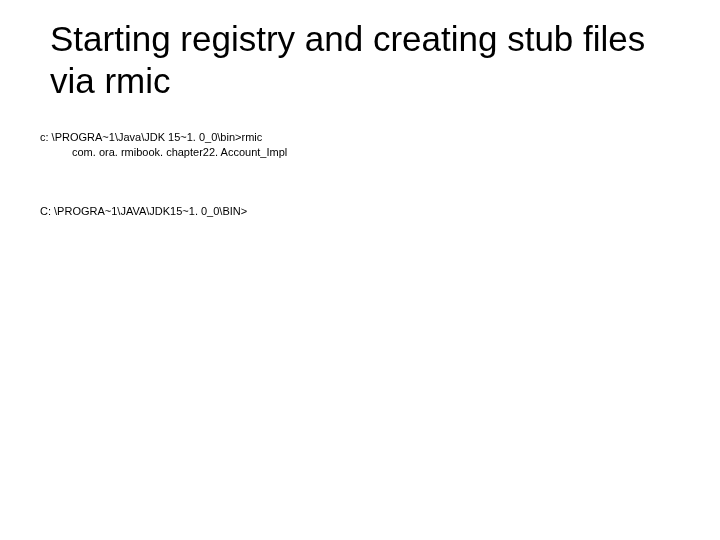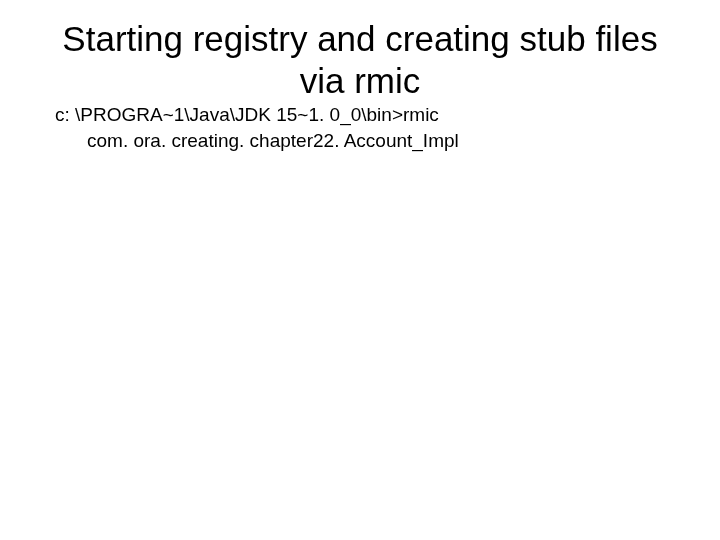--- a/index.html
+++ b/index.html
@@ -17,43 +17,44 @@
       overflow: hidden;
     }
     .slide {
       width: 100%;
       height: 100%;
       padding: 18px 40px 40px 40px;
     }
     .title {
       font-size: 35px;
       font-weight: normal;
-      text-align: center;
+      text-align: left;
       line-height: 1.2;
+      margin-bottom: 28px;
       padding: 0 10px;
     }
     .body-content {
-      font-size: 19px;
+      font-size: 11px;
       line-height: 1.35;
-      margin-left: 15px;
     }
     .line {
       margin-bottom: 0;
     }
     .indent {
       padding-left: 32px;
     }
     .spacer {
       height: 22px;
     }
   </style>
 </head>
 <body>
 
 <div class="slide">
   <h1 class="title">Starting registry and creating stub files via rmic</h1>
   <div class="body-content">
     <div class="line">c: \PROGRA~1\Java\JDK 15~1. 0_0\bin&gt;rmic</div>
-    <div class="line indent">com. ora. creating. chapter22. Account_Impl</div>
+    <div class="line indent">com. ora. rmibook. chapter22. Account_Impl</div>
     <div class="spacer"></div>
     <div class="spacer"></div>
+    <div class="line">C: \PROGRA~1\JAVA\JDK15~1. 0_0\BIN&gt;</div>
   </div>
 </div>
 
 </body></html>

